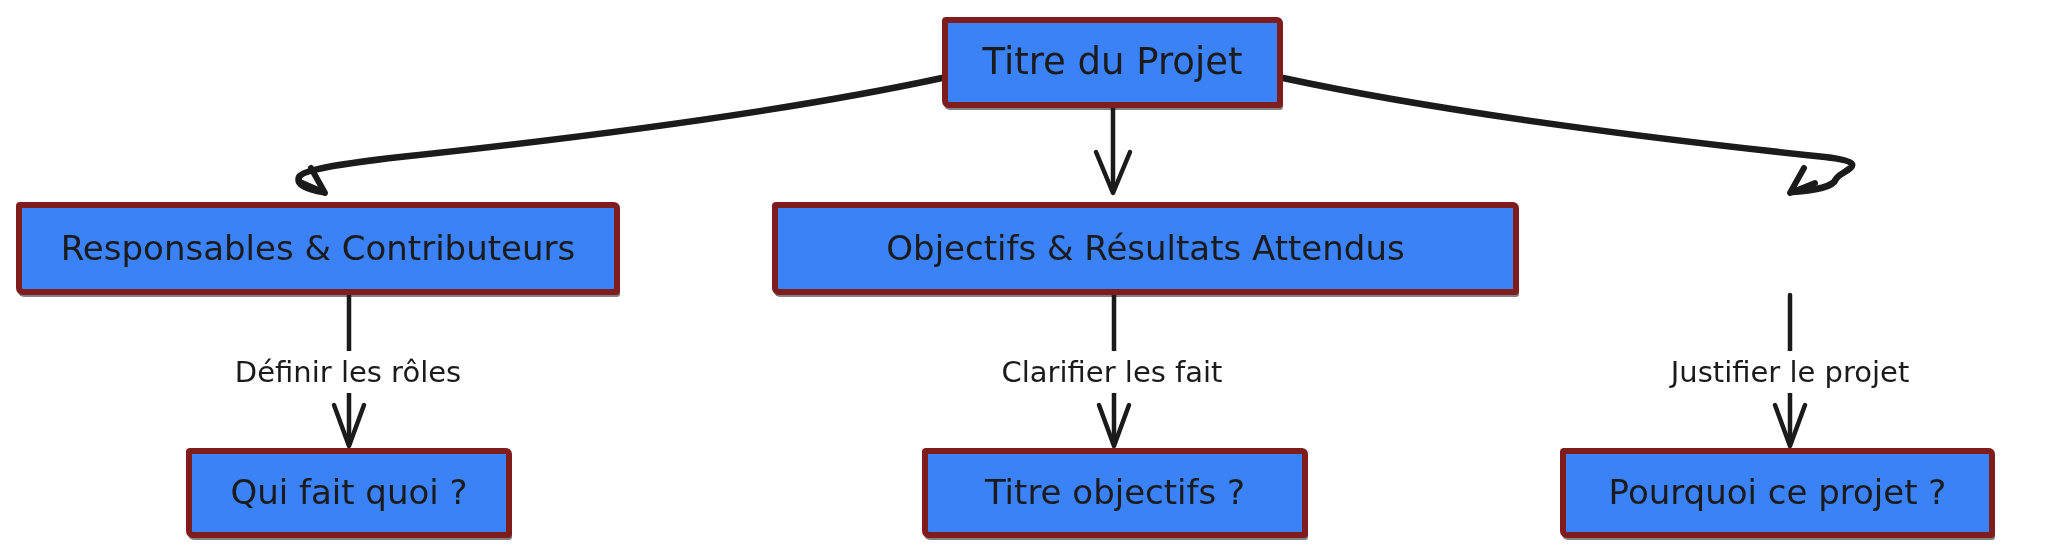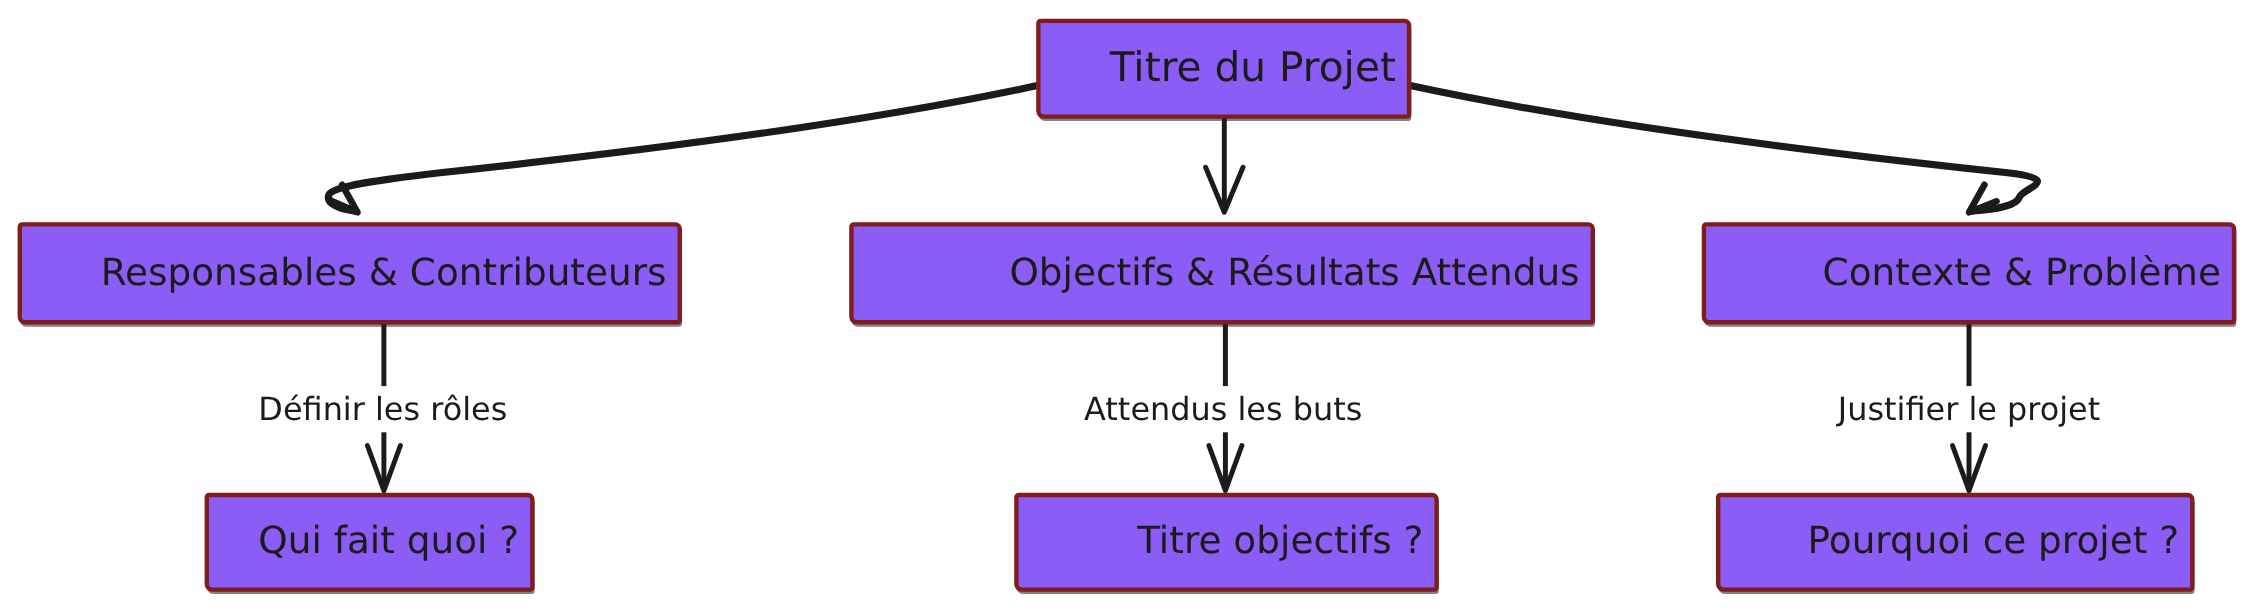--- a/index.html
+++ b/index.html
@@ -29,24 +29,24 @@
     fill: none;
     stroke: #1b1b1b;
     stroke-linecap: round;
     stroke-linejoin: round;
   }
   .node {
     position: absolute;
     box-sizing: border-box;
     display: flex;
     align-items: center;
-    justify-content: flex-end;
+    justify-content: center;
     text-align: center;
-    background: #8b5cf6;
-    border: 4px solid #7f1d1d;
+    background: #3b82f6;
+    border: 6px solid #7f1d1d;
     border-radius: 4px 6px 4px 7px;
     box-shadow: 1px 3px 0 -1px rgba(27,27,27,0.55);
     font-size: 34px;
     line-height: 1.1;
     white-space: nowrap;
     padding: 4px 10px;
   }
   .node.title {
     font-size: 37px;
   }
@@ -98,33 +98,30 @@
   </svg>
 
   <div class="node title" style="left:942px; top:17px; width:341px; height:91px;">
     <span>Titre du Projet</span>
   </div>
 
   <div class="node" style="left:16px; top:202px; width:604px; height:93px;">
     <span>Responsables &amp; Contributeurs</span>
   </div>
   <div class="edge-label" style="left:348px; top:372px;">Définir les rôles</div>
-  <div class="node" style="left:186px; top:448px; width:300px; height:90px;">
+  <div class="node" style="left:186px; top:448px; width:326px; height:90px;">
     <span>Qui fait quoi ?</span>
   </div>
 
-  <div class="node" style="left:772px; top:202px; width:678px; height:93px;">
+  <div class="node" style="left:772px; top:202px; width:747px; height:93px;">
     <span>Objectifs &amp; Résultats Attendus</span>
   </div>
-  <div class="edge-label" style="left:1112px; top:372px;">Attendus les buts</div>
+  <div class="edge-label" style="left:1112px; top:372px;">Clarifier les fait</div>
   <div class="node" style="left:922px; top:448px; width:386px; height:90px;">
     <span>Titre objectifs ?</span>
   </div>
 
-  <div class="node" style="left:1547px; top:202px; width:486px; height:93px;">
-    <span>Contexte &amp; Problème</span>
-  </div>
   <div class="edge-label" style="left:1790px; top:372px;">Justifier le projet</div>
   <div class="node" style="left:1560px; top:448px; width:435px; height:90px;">
     <span>Pourquoi ce projet ?</span>
   </div>
 
 </div>
 
 </body></html>

